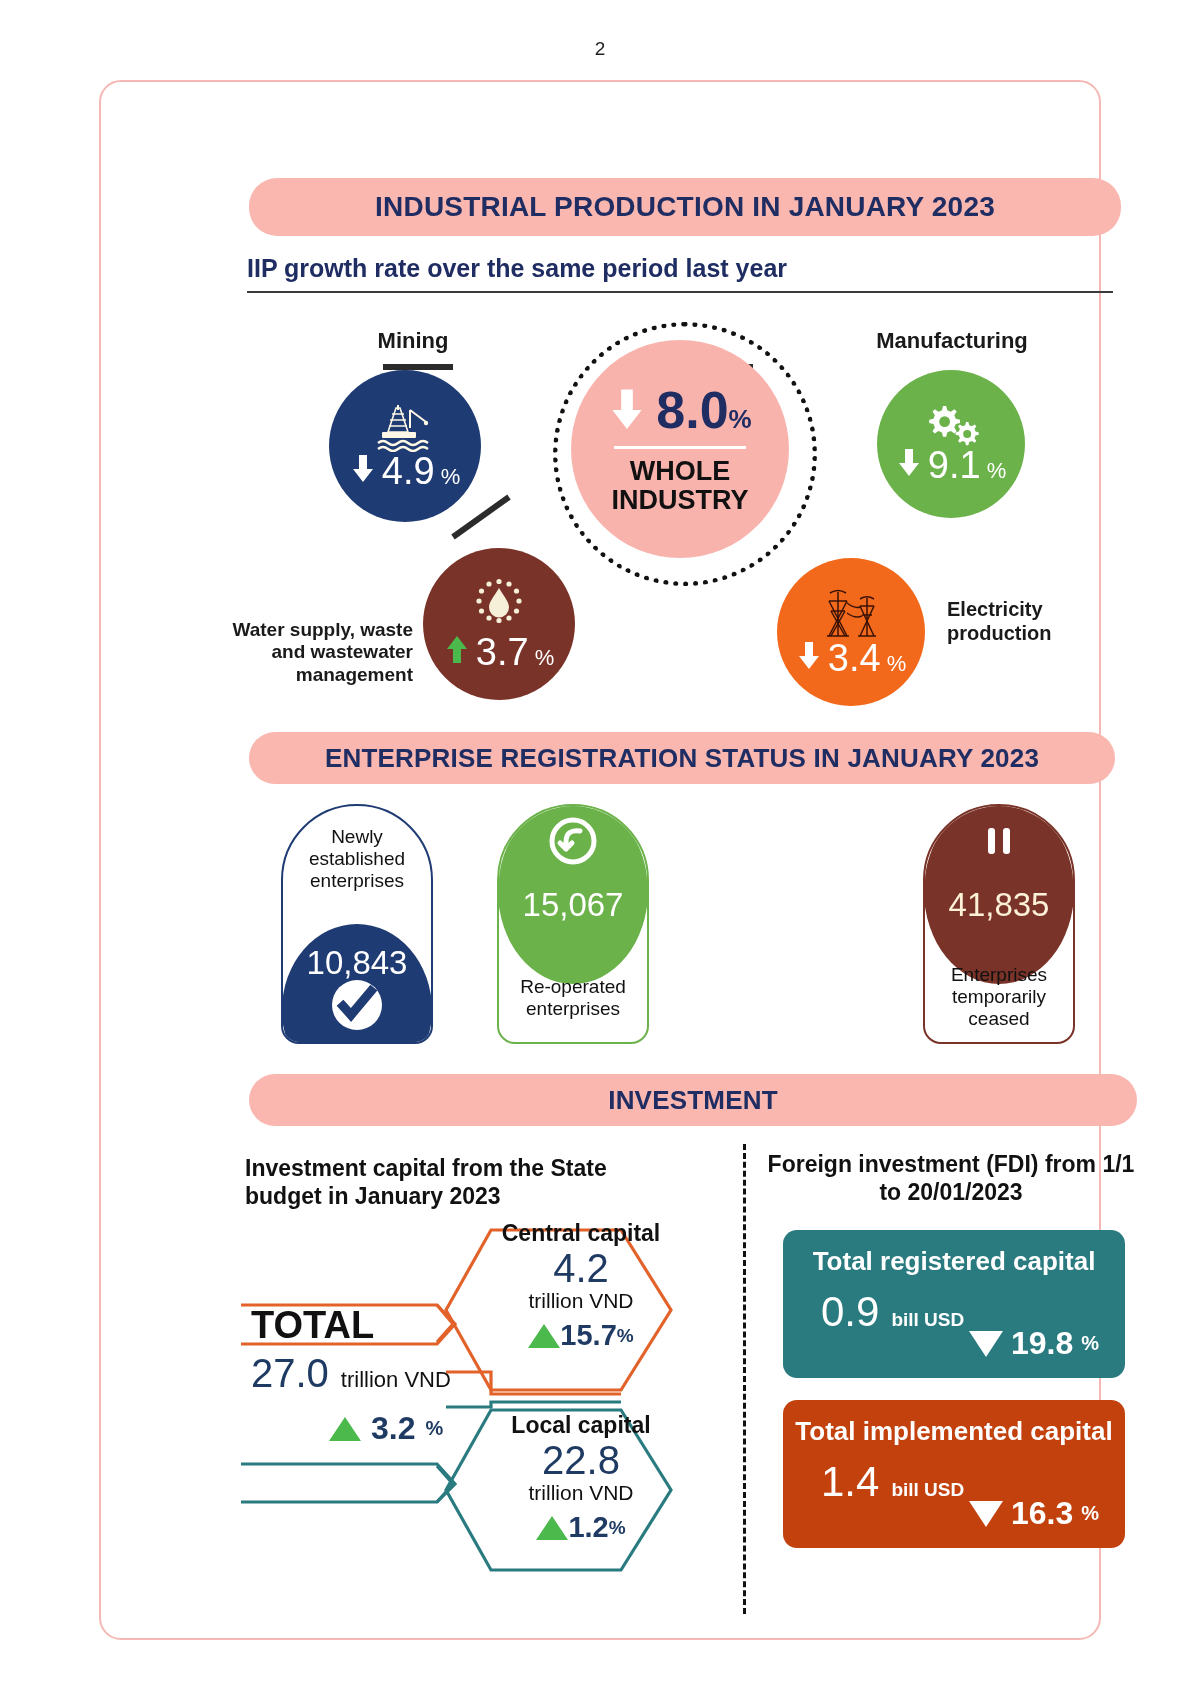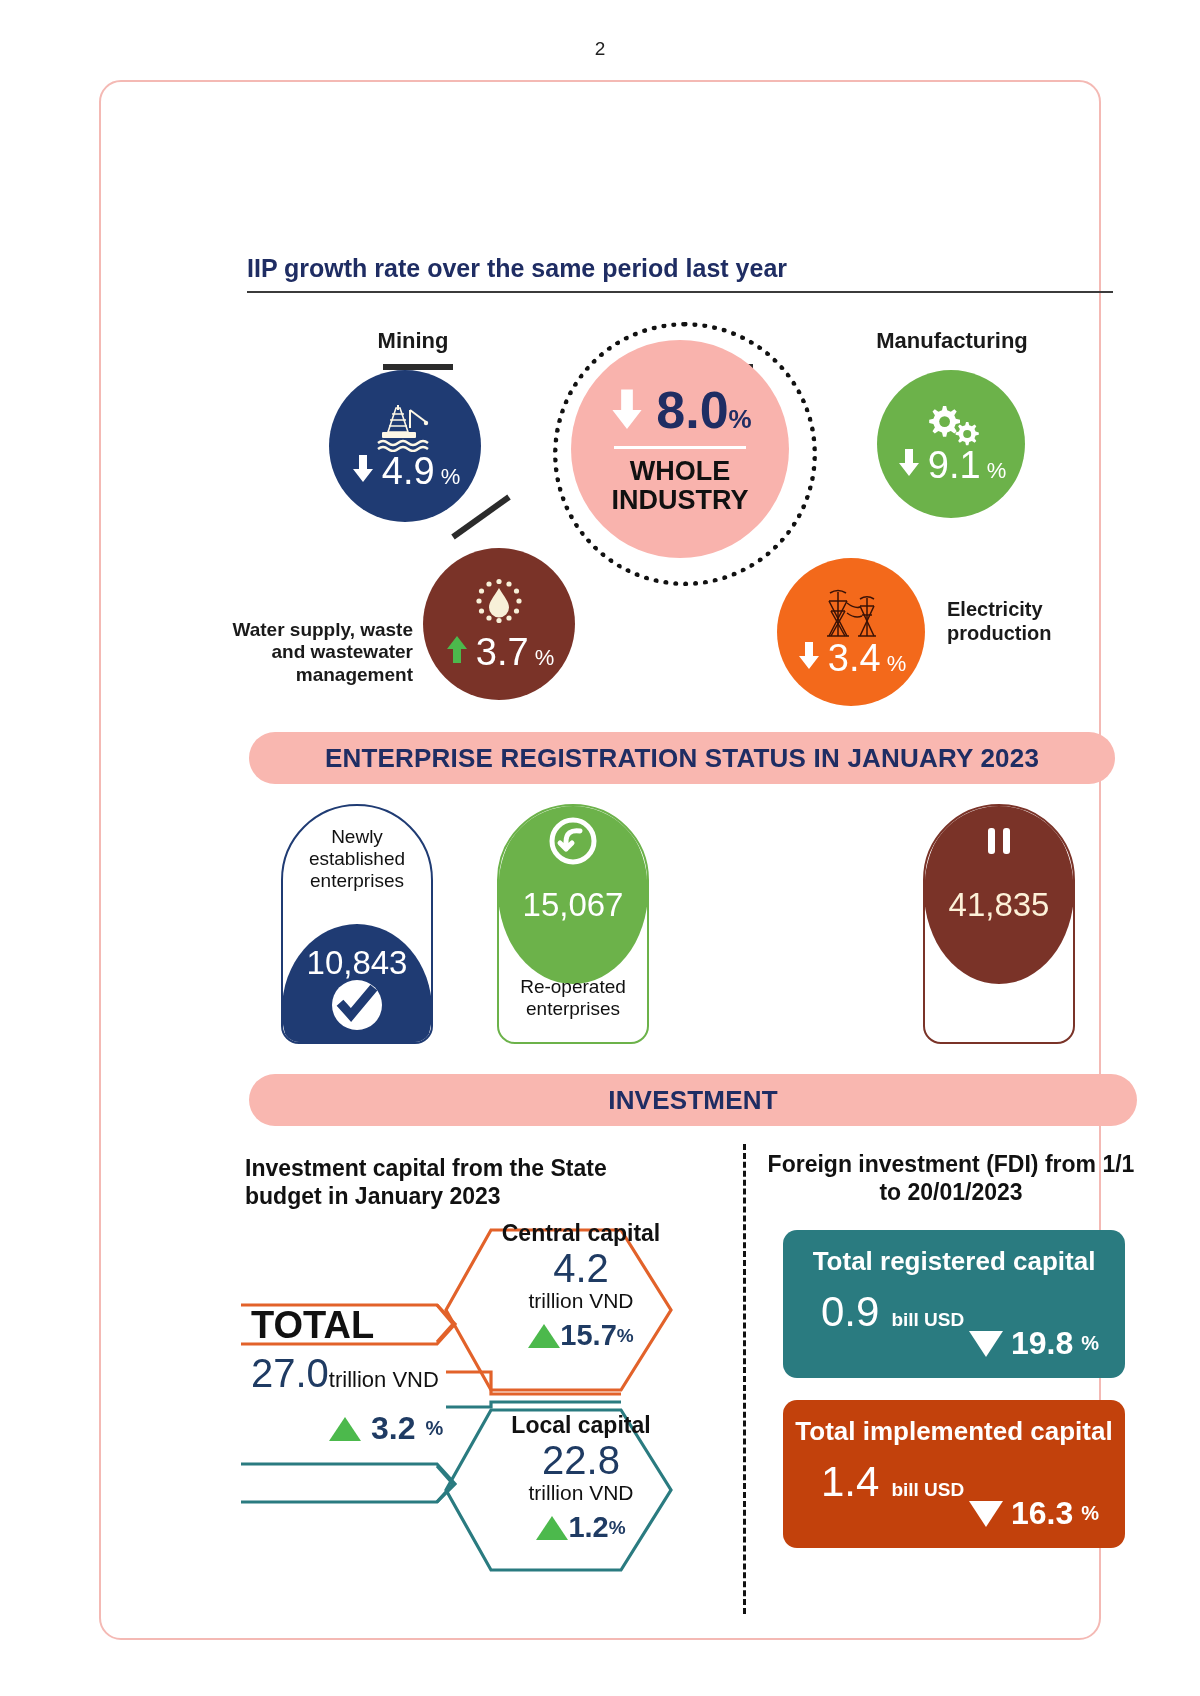--- a/index.html
+++ b/index.html
@@ -116,21 +116,21 @@
   #inv-left-title{left:144px;top:1072px;width:430px;}
   #inv-right-title{left:660px;top:1068px;width:380px;text-align:center;}
 
   .divider{
     position:absolute;left:642px;top:1062px;width:0;height:470px;
     border-left:3px dashed #111;
   }
 
   #total-block{position:absolute;left:150px;top:1222px;width:290px;}
   #total-block .ttl{font-size:38px;font-weight:bold;color:#111;}
-  #total-block .row{display:flex;align-items:baseline;gap:0;margin-top:4px;}
+  #total-block .row{display:flex;align-items:baseline;gap:12px;margin-top:4px;}
   #total-block .num{font-size:40px;color:#1f3b63;}
   #total-block .unit{font-size:22px;color:#111;}
   #total-block .delta{
     display:flex;align-items:center;gap:10px;margin-top:14px;margin-left:78px;
     font-size:32px;font-weight:bold;color:#1f3b63;
   }
   #total-block .delta .pct{font-size:20px;}
 
   .tri-up{width:0;height:0;border-left:16px solid transparent;border-right:16px solid transparent;border-bottom:24px solid #4cb94c;}
   .tri-down{width:0;height:0;border-left:17px solid transparent;border-right:17px solid transparent;border-top:26px solid #fff;}
@@ -155,20 +155,21 @@
   .fdi .dlt{position:absolute;right:26px;bottom:16px;display:flex;align-items:center;gap:8px;font-size:32px;font-weight:bold;}
   .fdi .dlt .pct{font-size:20px;}
 </style>
 </head>
 <body>
 
 <div class="page-number">2</div>
 
 <div class="sheet">
 
+  <div class="banner" id="banner-iip">INDUSTRIAL PRODUCTION IN JANUARY 2023</div>
 
   <div class="section-subtitle">IIP growth rate over the same period last year</div>
 
   <svg style="position:absolute;left:0;top:0;width:1002px;height:600px;pointer-events:none">
     <line x1="282" y1="285" x2="352" y2="285" stroke="#2b2b2b" stroke-width="6"></line>
     <line x1="580" y1="285" x2="652" y2="285" stroke="#2b2b2b" stroke-width="6"></line>
     <line x1="408" y1="415" x2="352" y2="455" stroke="#2b2b2b" stroke-width="6"></line>
     <line x1="520" y1="415" x2="576" y2="455" stroke="#2b2b2b" stroke-width="6"></line>
   </svg>
 
@@ -319,20 +320,21 @@
     <div class="shell" style="border-color:#7a3328">
       <div class="blob" style="background:#7a3328;top:-8px;height:186px"></div>
     </div>
     <div class="badge" style="top:12px;background:transparent">
       <svg width="50" height="50" viewBox="0 0 50 50">
         <rect x="14" y="12" width="7" height="26" rx="3" fill="#fff"></rect>
         <rect x="29" y="12" width="7" height="26" rx="3" fill="#fff"></rect>
       </svg>
     </div>
     <div class="num" style="top:82px;color:#fdf1d8">41,835</div>
+    <div class="txt" style="top:160px">Enterprises temporarily ceased</div>
   </div>
 
   <div class="banner" id="banner-inv">INVESTMENT</div>
 
   <div class="inv-title" id="inv-left-title">Investment capital from the State budget in January 2023</div>
   <div class="inv-title" id="inv-right-title">Foreign investment (FDI) from 1/1 to 20/01/2023</div>
 
   <div class="divider"></div>
 
   <svg style="position:absolute;left:140px;top:1120px;width:510px;height:430px">

